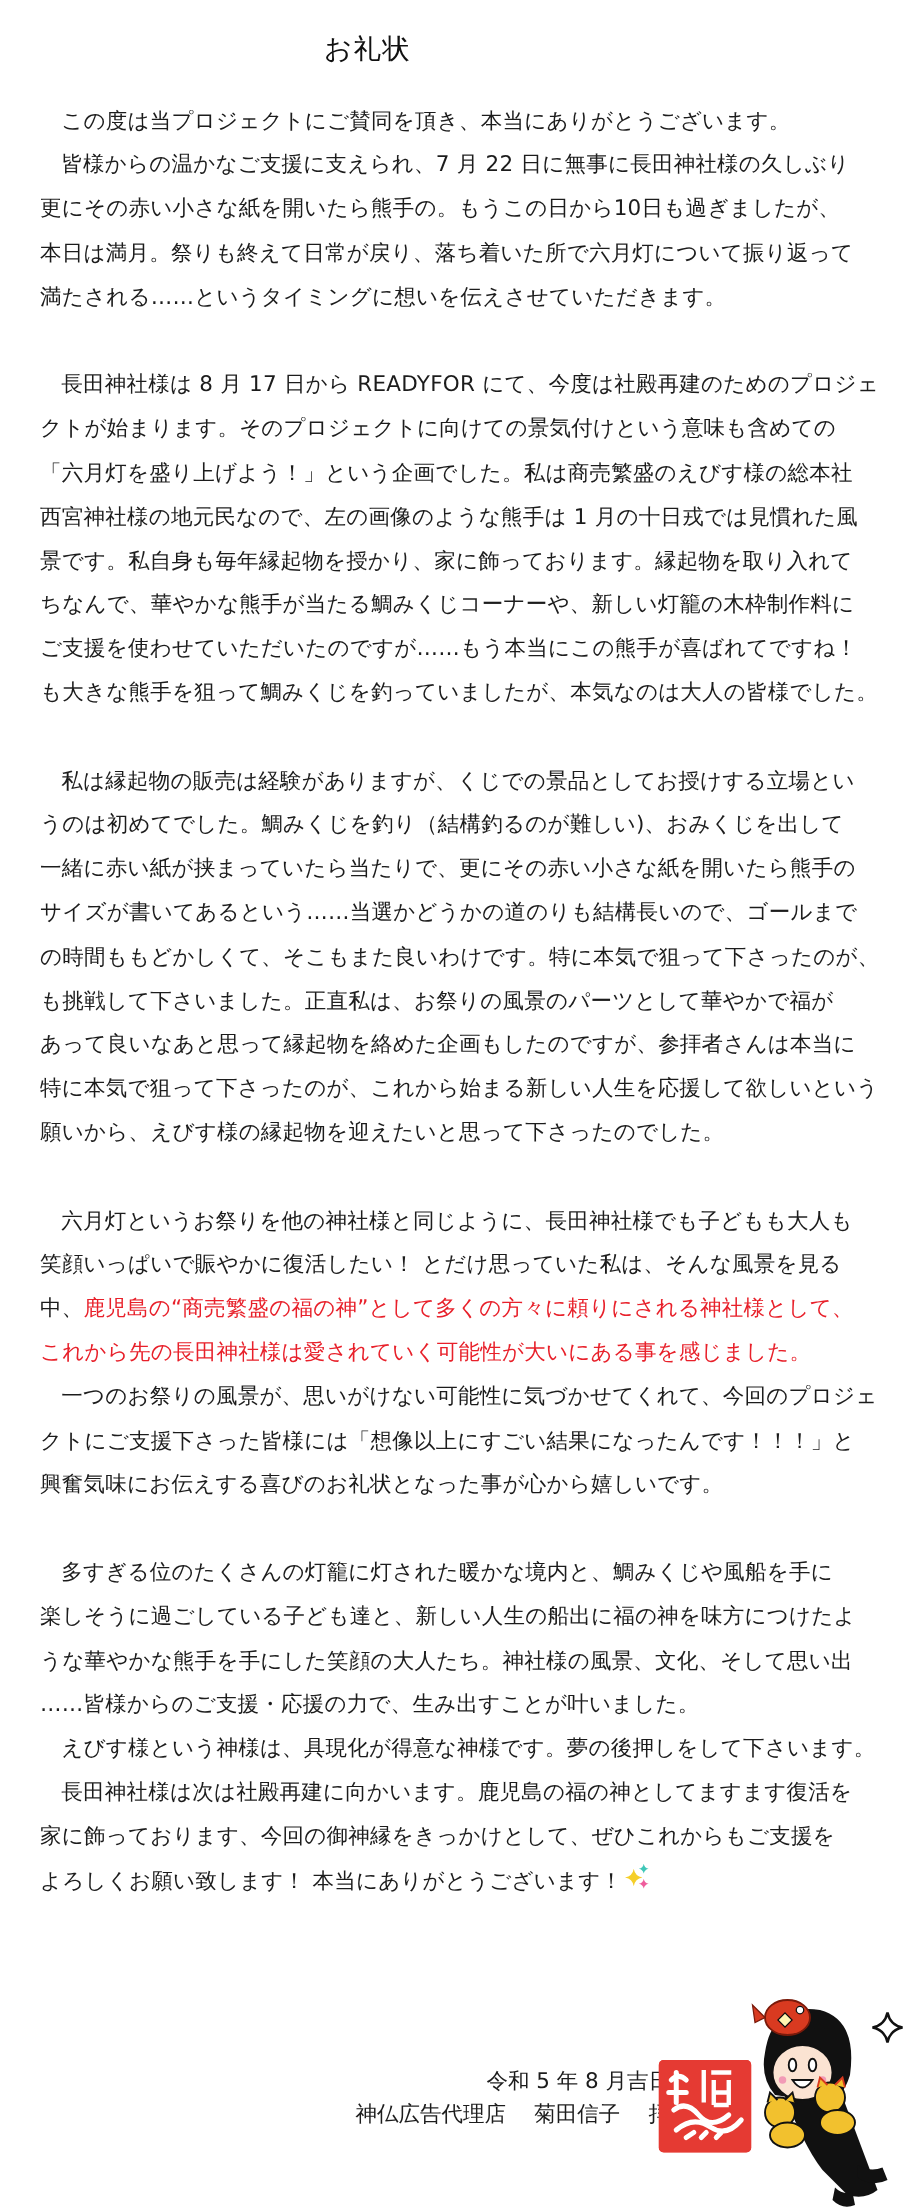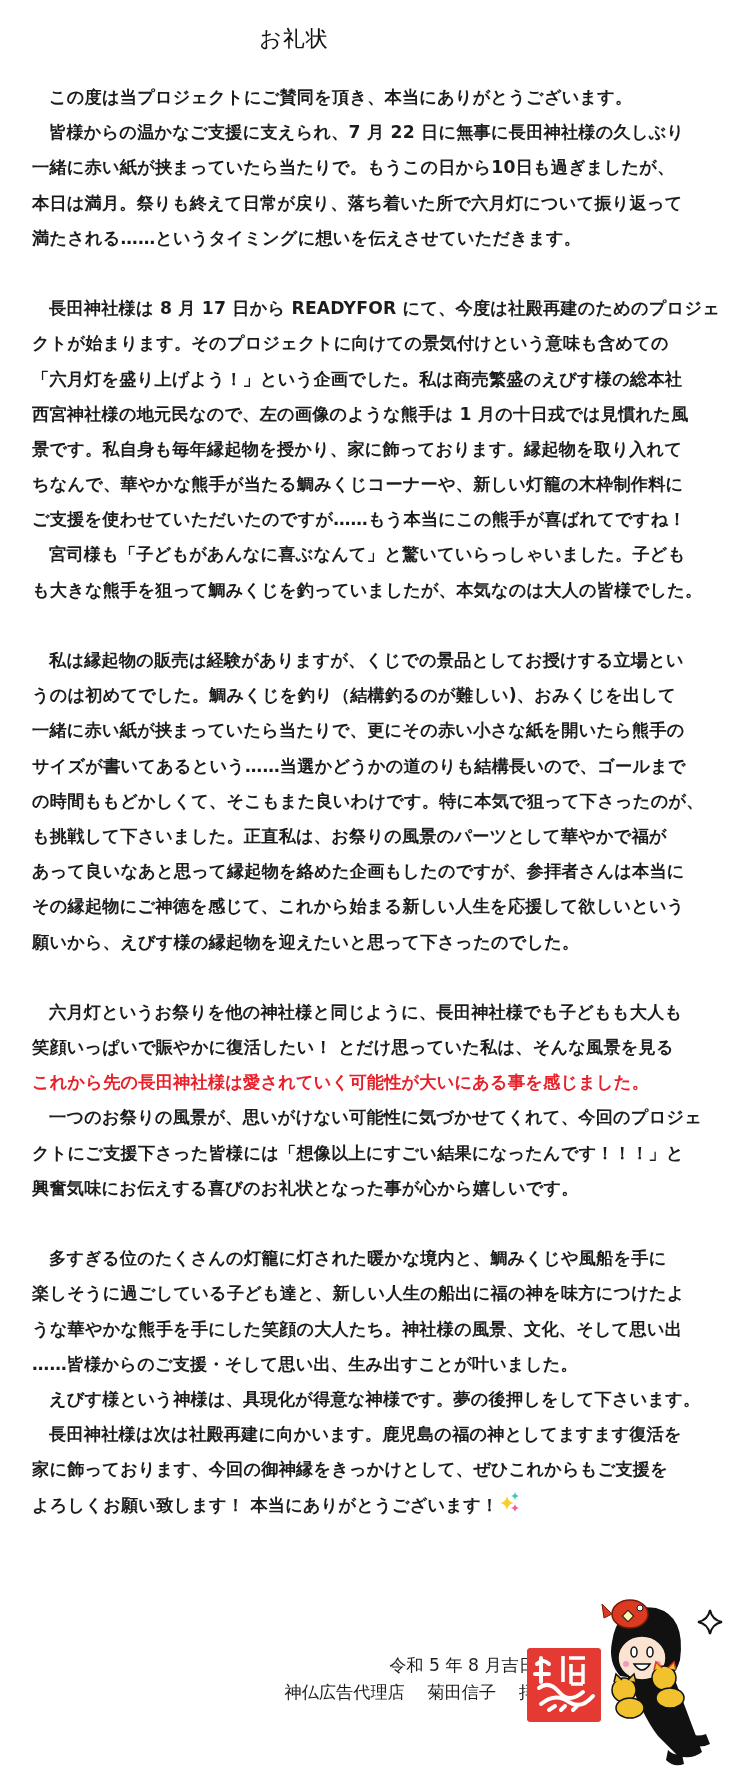--- a/index.html
+++ b/index.html
@@ -10,21 +10,21 @@
     }
     .title {
       position: absolute; left: 0; width: 588px; top: 24px;
       text-align: center; font-size: 22px; letter-spacing: 1px; color: #111;
     }
     .letter {
       position: absolute; left: 32px; top: 80px; width: 680px;
     }
     .line {
       height: 35.2px; line-height: 35.2px; font-size: 17.2px;
-      white-space: nowrap; letter-spacing: 0.2px; color: #1c1c1c; font-weight: bold;
+      white-space: nowrap; letter-spacing: 0.2px; color: #1c1c1c;
     }
     .line.indent { padding-left: 17px; }
     .line.blank { }
     .red { color: #e8202a; }
     .sparkle { display: inline-block; position: relative; width: 20px; height: 20px; vertical-align: -3px; margin-left: 2px; }
     .sparkle .s1 { position: absolute; left: 0; top: 2px; width: 14px; height: 14px; }
     .sparkle .s2 { position: absolute; left: 11px; top: -2px; width: 8px; height: 8px; }
     .sparkle .s3 { position: absolute; left: 11px; top: 10px; width: 8px; height: 8px; }
 
     .signature {
@@ -40,55 +40,55 @@
     }
   </style>
 </head>
 <body>
 
 <div class="title">お礼状</div>
 
 <div class="letter" id="letter">
     <div class="line indent"><span>この度は当プロジェクトにご賛同を頂き、本当にありがとうございます。</span></div>
     <div class="line indent"><span>皆様からの温かなご支援に支えられ、7 月 22 日に無事に長田神社様の久しぶり</span></div>
-    <div class="line"><span>一緒に赤い紙が挟まっていたら当たりで。もうこの日から10日も過ぎましたが、</span></div>
+    <div class="line"><span>更にその赤い小さな紙を開いたら熊手の。もうこの日から10日も過ぎましたが、</span></div>
     <div class="line"><span>本日は満月。祭りも終えて日常が戻り、落ち着いた所で六月灯について振り返って</span></div>
     <div class="line"><span>満たされる……というタイミングに想いを伝えさせていただきます。</span></div>
     <div class="line blank"><span></span></div>
     <div class="line indent"><span>長田神社様は 8 月 17 日から READYFOR にて、今度は社殿再建のためのプロジェ</span></div>
     <div class="line"><span>クトが始まります。そのプロジェクトに向けての景気付けという意味も含めての</span></div>
     <div class="line"><span>「六月灯を盛り上げよう！」という企画でした。私は商売繁盛のえびす様の総本社</span></div>
     <div class="line"><span>西宮神社様の地元民なので、左の画像のような熊手は 1 月の十日戎では見慣れた風</span></div>
     <div class="line"><span>景です。私自身も毎年縁起物を授かり、家に飾っております。縁起物を取り入れて</span></div>
     <div class="line"><span>ちなんで、華やかな熊手が当たる鯛みくじコーナーや、新しい灯籠の木枠制作料に</span></div>
     <div class="line"><span>ご支援を使わせていただいたのですが……もう本当にこの熊手が喜ばれてですね！</span></div>
-    <div class="line indent"><span>宮司様も「子どもがあんなに喜ぶなんて」と驚いていらっしゃいました。子ども</span></div>
     <div class="line"><span>も大きな熊手を狙って鯛みくじを釣っていましたが、本気なのは大人の皆様でした。</span></div>
     <div class="line blank"><span></span></div>
     <div class="line indent"><span>私は縁起物の販売は経験がありますが、くじでの景品としてお授けする立場とい</span></div>
     <div class="line"><span>うのは初めてでした。鯛みくじを釣り（結構釣るのが難しい)、おみくじを出して</span></div>
     <div class="line"><span>一緒に赤い紙が挟まっていたら当たりで、更にその赤い小さな紙を開いたら熊手の</span></div>
     <div class="line"><span>サイズが書いてあるという……当選かどうかの道のりも結構長いので、ゴールまで</span></div>
     <div class="line"><span>の時間ももどかしくて、そこもまた良いわけです。特に本気で狙って下さったのが、</span></div>
     <div class="line"><span>も挑戦して下さいました。正直私は、お祭りの風景のパーツとして華やかで福が</span></div>
     <div class="line"><span>あって良いなあと思って縁起物を絡めた企画もしたのですが、参拝者さんは本当に</span></div>
-    <div class="line"><span>その縁起物にご神徳を感じて、これから始まる新しい人生を応援して欲しいという</span></div>
+    <div class="line"><span>特に本気で狙って下さったのが、これから始まる新しい人生を応援して欲しいという</span></div>
     <div class="line"><span>願いから、えびす様の縁起物を迎えたいと思って下さったのでした。</span></div>
     <div class="line blank"><span></span></div>
     <div class="line indent"><span>六月灯というお祭りを他の神社様と同じように、長田神社様でも子どもも大人も</span></div>
     <div class="line"><span>笑顔いっぱいで賑やかに復活したい！ とだけ思っていた私は、そんな風景を見る</span></div>
+    <div class="line"><span>中、</span><span class="red">鹿児島の“商売繁盛の福の神”として多くの方々に頼りにされる神社様として、</span></div>
     <div class="line"><span></span><span class="red">これから先の長田神社様は愛されていく可能性が大いにある事を感じました。</span></div>
     <div class="line indent"><span>一つのお祭りの風景が、思いがけない可能性に気づかせてくれて、今回のプロジェ</span></div>
     <div class="line"><span>クトにご支援下さった皆様には「想像以上にすごい結果になったんです！！！」と</span></div>
     <div class="line"><span>興奮気味にお伝えする喜びのお礼状となった事が心から嬉しいです。</span></div>
     <div class="line blank"><span></span></div>
     <div class="line indent"><span>多すぎる位のたくさんの灯籠に灯された暖かな境内と、鯛みくじや風船を手に</span></div>
     <div class="line"><span>楽しそうに過ごしている子ども達と、新しい人生の船出に福の神を味方につけたよ</span></div>
     <div class="line"><span>うな華やかな熊手を手にした笑顔の大人たち。神社様の風景、文化、そして思い出</span></div>
-    <div class="line"><span>……皆様からのご支援・そして思い出、生み出すことが叶いました。</span></div>
+    <div class="line"><span>……皆様からのご支援・応援の力で、生み出すことが叶いました。</span></div>
     <div class="line indent"><span>えびす様という神様は、具現化が得意な神様です。夢の後押しをして下さいます。</span></div>
     <div class="line indent"><span>長田神社様は次は社殿再建に向かいます。鹿児島の福の神としてますます復活を</span></div>
     <div class="line"><span>家に飾っております、今回の御神縁をきっかけとして、ぜひこれからもご支援を</span></div>
     <div class="line"><span>よろしくお願い致します！ 本当にありがとうございます！</span><span class="sparkle"><svg class="s1" viewBox="0 0 14 14">
           <path d="M7 0 Q8 6 14 7 Q8 8 7 14 Q6 8 0 7 Q6 6 7 0Z" fill="#f5cf2a"></path>
         </svg><svg class="s2" viewBox="0 0 8 8">
           <path d="M4 0 Q4.6 3.4 8 4 Q4.6 4.6 4 8 Q3.4 4.6 0 4 Q3.4 3.4 4 0Z" fill="#3fc7b8"></path>
         </svg><svg class="s3" viewBox="0 0 8 8">
           <path d="M4 0 Q4.6 3.4 8 4 Q4.6 4.6 4 8 Q3.4 4.6 0 4 Q3.4 3.4 4 0Z" fill="#ef5d9c"></path>
         </svg></span></div>

